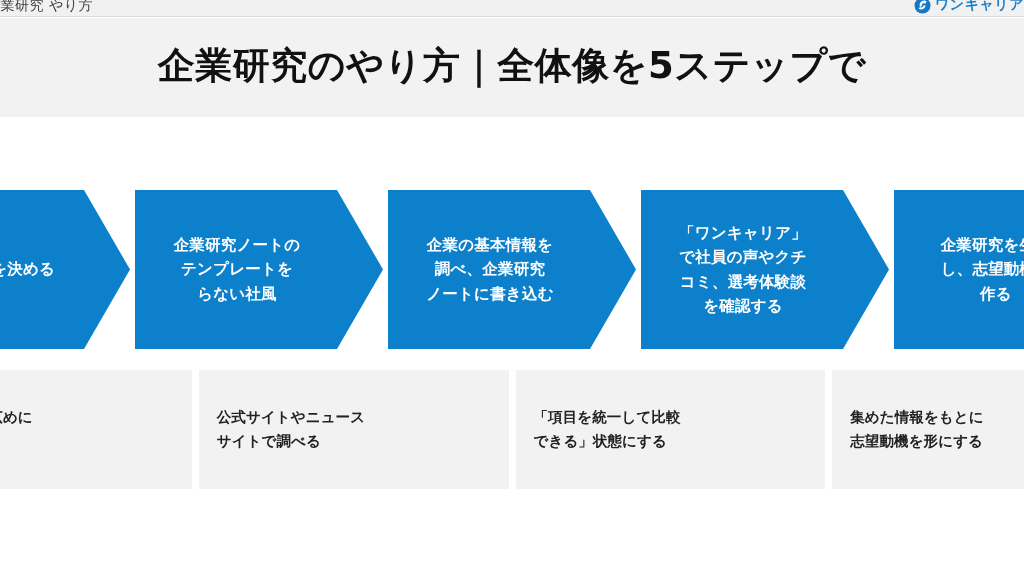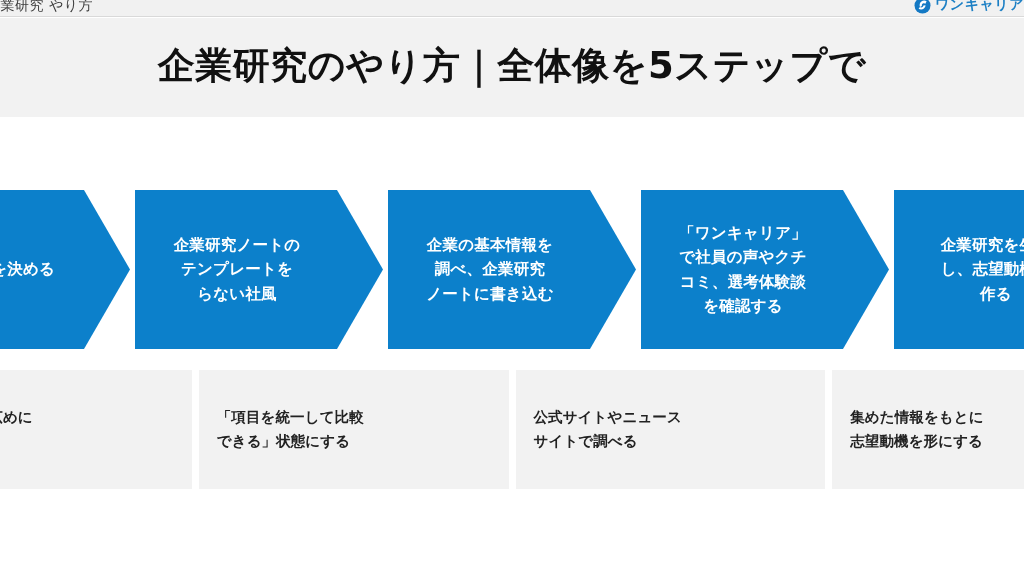--- a/index.html
+++ b/index.html
@@ -216,28 +216,28 @@
 作る</span>
     </div>
   </div>
 
   <div class="desc-row">
     <div class="desc-box">
       <span class="desc-text">業界や職種で広めに
 選定する</span>
     </div>
     <div class="desc-box">
+      <span class="desc-text">公式サイトやニュース
+サイトで調べる</span>
+    </div>
+    <div class="desc-box">
       <span class="desc-text">「項目を統一して比較
 できる」状態にする</span>
     </div>
     <div class="desc-box">
-      <span class="desc-text">公式サイトやニュース
-サイトで調べる</span>
-    </div>
-    <div class="desc-box">
       <span class="desc-text">集めた情報をもとに
 志望動機を形にする</span>
     </div>
   </div>
 
   <div class="footer">
     
   </div>
 </div>
 

